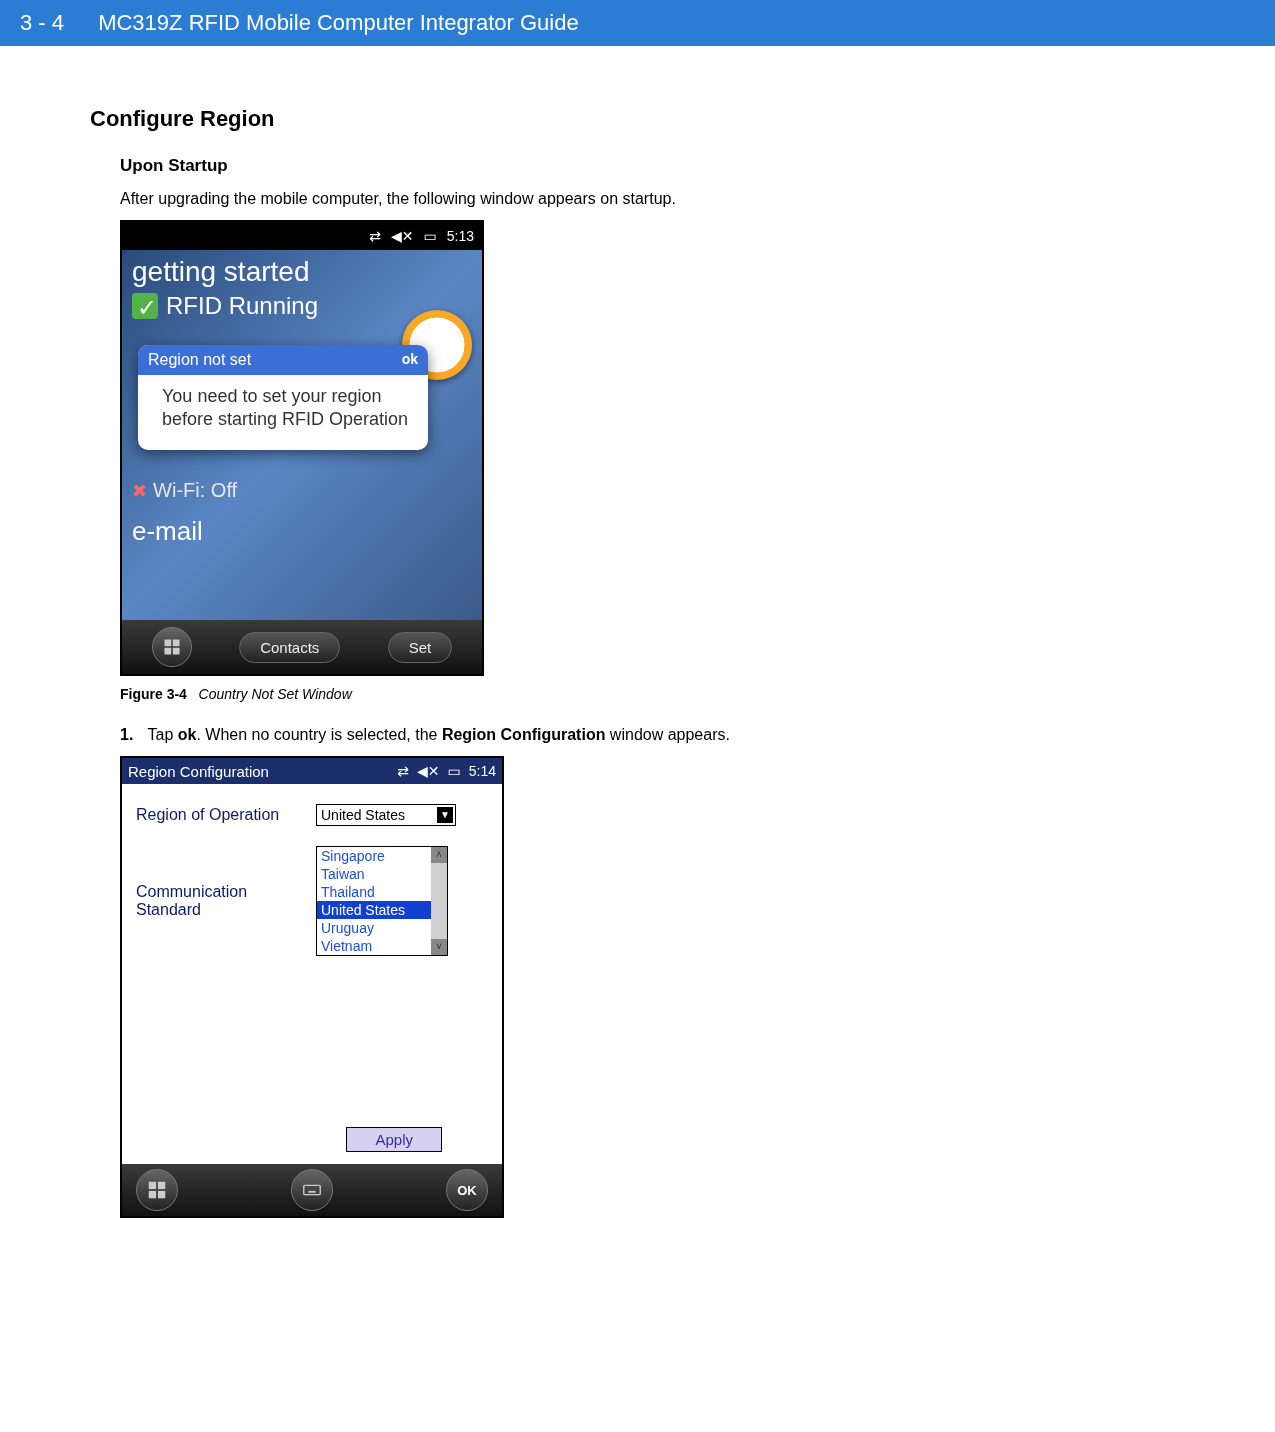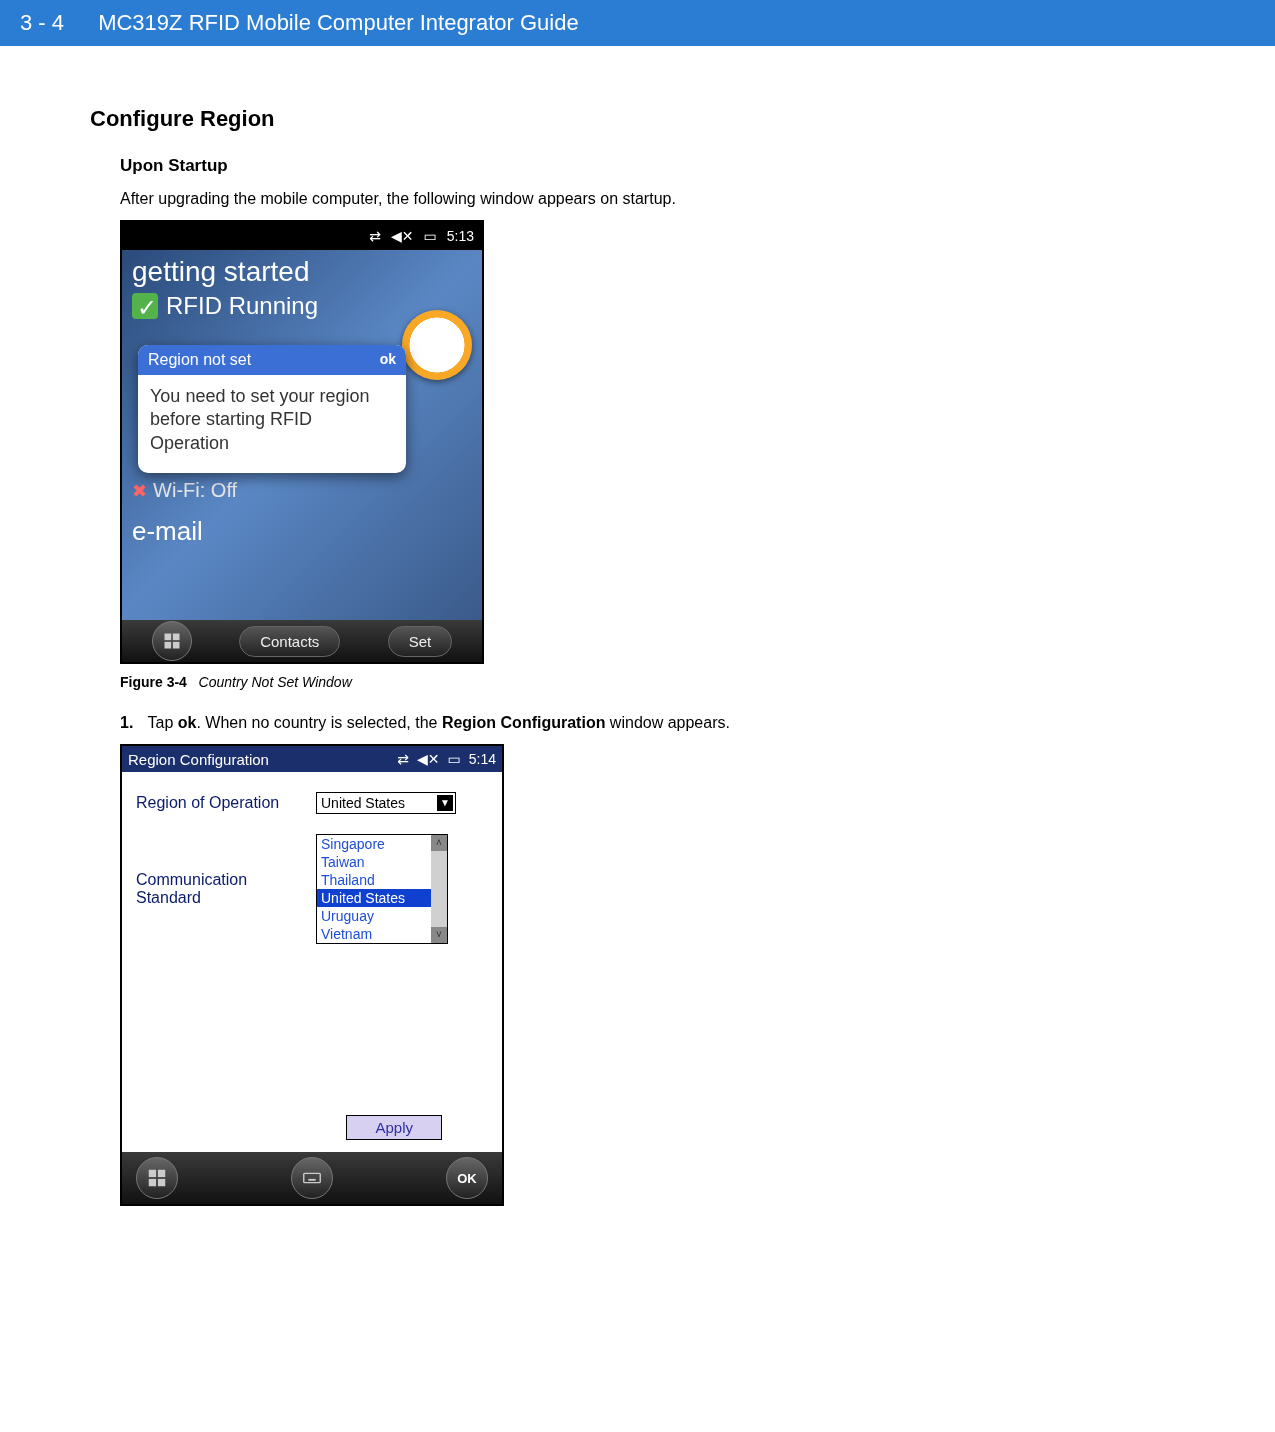--- a/index.html
+++ b/index.html
@@ -71,44 +71,44 @@
   .scr1-email { font-size: 26px; padding: 4px 10px 10px 10px; font-weight: 300; }
   .scr1-clock {
     position: absolute; right: 10px; top: 60px;
     width: 70px; height: 70px; border-radius: 50%;
     background: radial-gradient(circle, #fff 55%, #f9a825 56%);
     box-shadow: 0 2px 6px rgba(0,0,0,.5);
   }
   .scr1-dialog {
     position: absolute;
     top: 95px; left: 16px;
-    width: 268px;
+    width: 290px;
     background: #fff;
     border-radius: 10px;
     box-shadow: 0 4px 14px rgba(0,0,0,.5);
     overflow: hidden;
   }
   .scr1-dialog-hdr {
     background: #3b6fd6;
     color: #fff;
     padding: 6px 10px;
     display: flex;
     justify-content: space-between;
     font-size: 16px;
   }
   .scr1-dialog-hdr .ok { font-weight: bold; font-size: 14px;}
   .scr1-dialog-body {
-    padding: 10px 12px 18px 12px;
+    padding: 10px 12px 18px 24px;
     color: #333;
     font-size: 18px;
     line-height: 1.3;
     border-radius: 24px;
   }
   .scr1-bottom {
-    height: 42px;
+    height: 54px;
     background: linear-gradient(#3a3a3a, #111);
     display: flex;
     align-items: center;
     justify-content: space-around;
     padding: 0 6px;
   }
   .scr1-btn {
     border-radius: 22px;
     background: linear-gradient(#555, #222);
     color: #eee;

